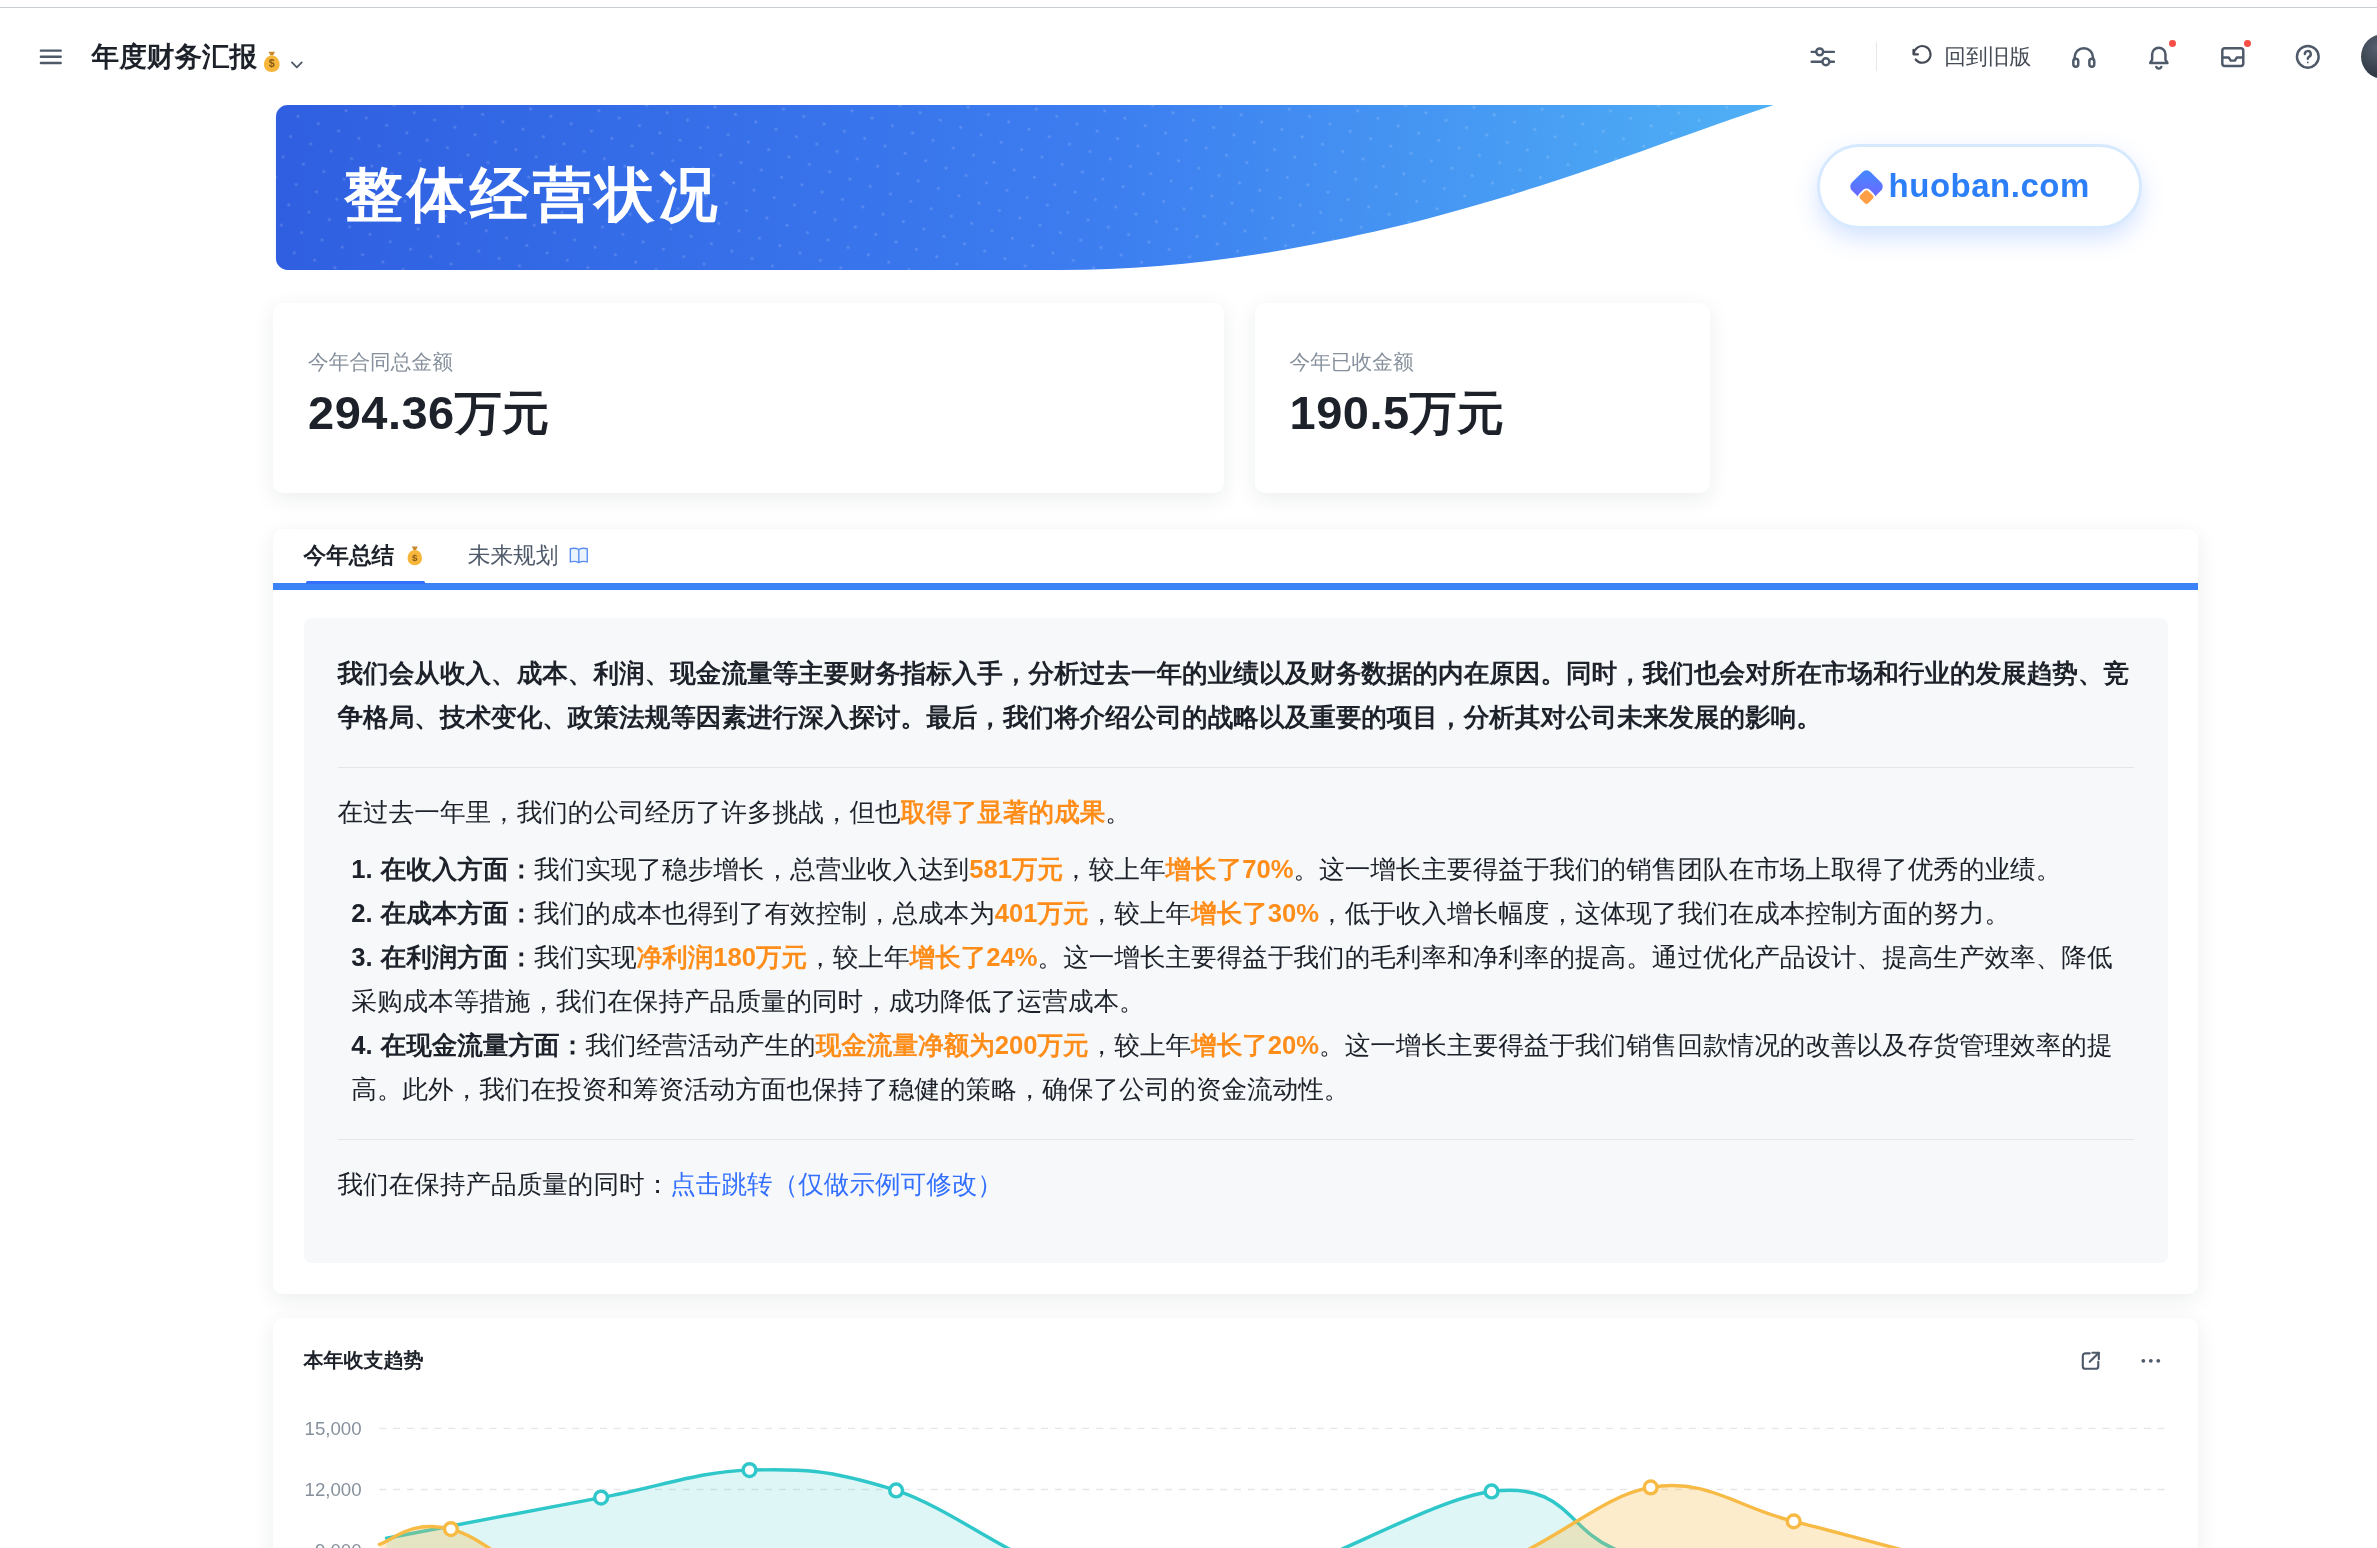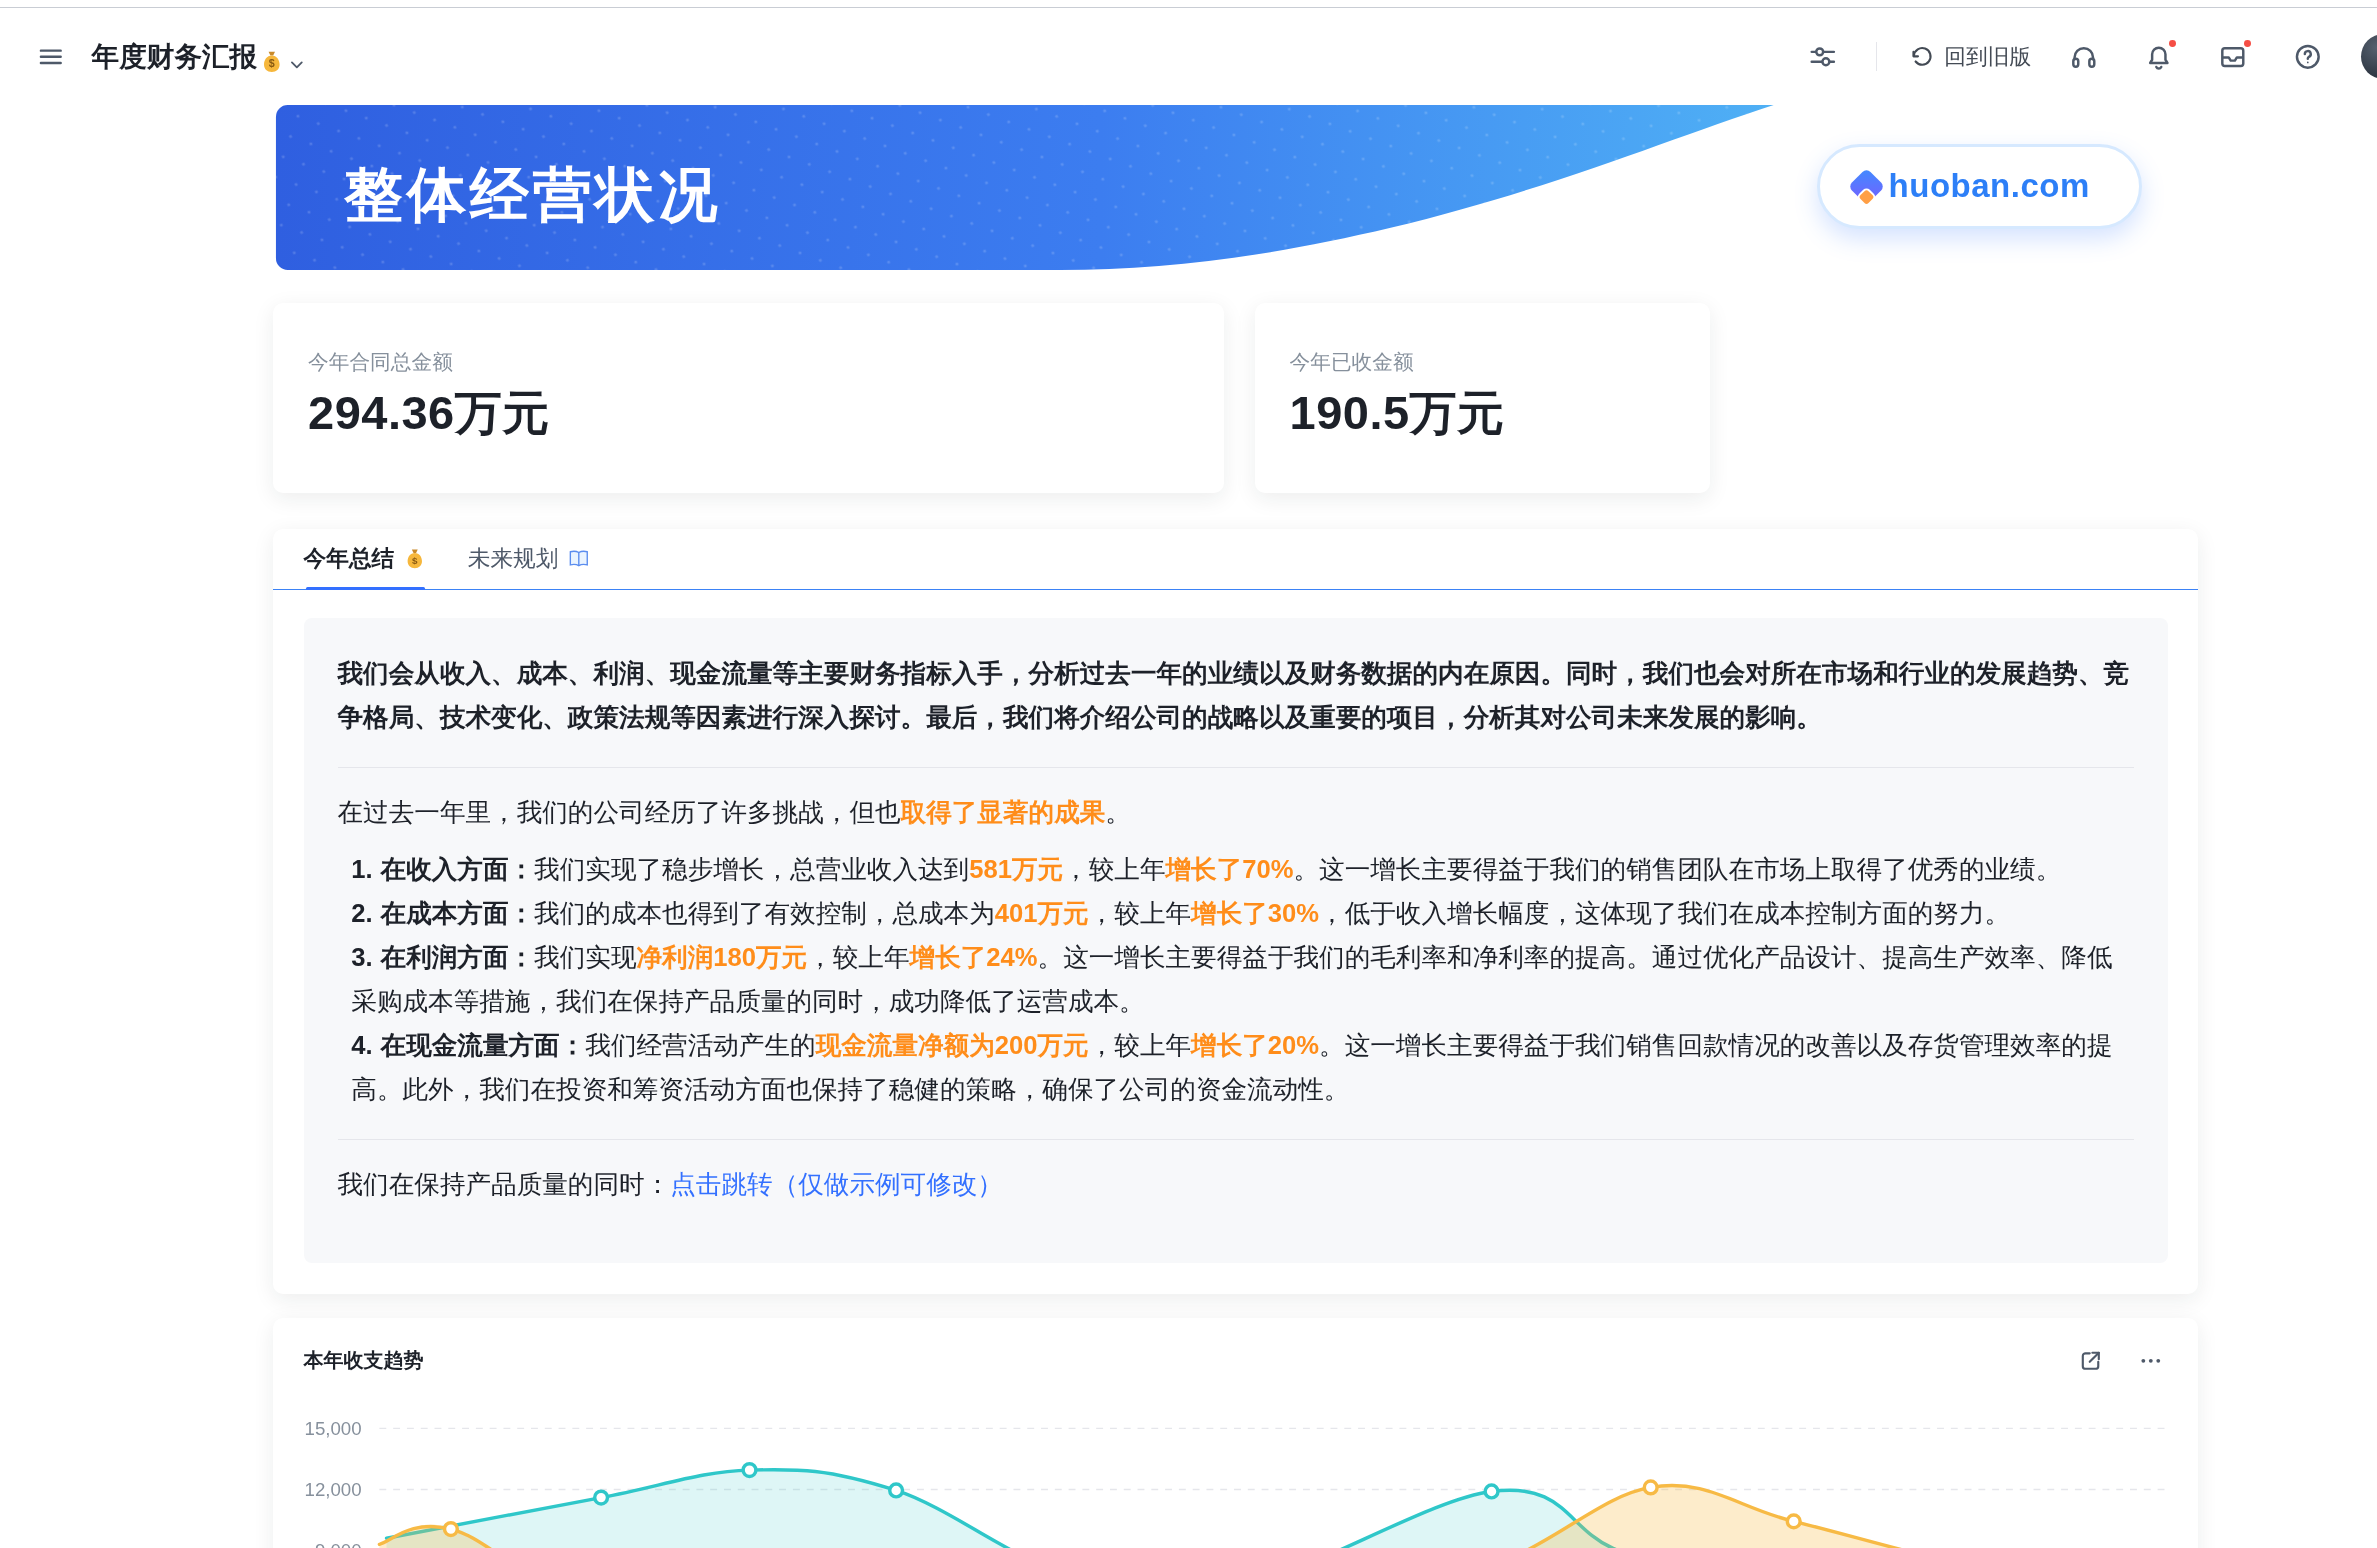--- a/index.html
+++ b/index.html
@@ -7,21 +7,21 @@
     font-family:"Liberation Sans","DejaVu Sans",sans-serif;color:#1d2129}
   .topline{height:7.9px;border-bottom:1px solid #c9cdd4}
   
   .nav{height:97px;display:flex;align-items:center;padding-left:29.6px}
   .icon-btn{background:none;border:none;width:43px;height:43px;display:inline-flex;
     align-items:center;justify-content:center;position:relative;cursor:pointer;padding:0}
   .nav-title-wrap{display:flex;align-items:flex-end;gap:2px;margin-left:19px;cursor:pointer}
   .nav-title{font-size:27.6px;font-weight:bold;color:#1d2129}
   .nav-right{margin-left:auto;display:flex;align-items:center;gap:31.5px}
   .v-div{width:1px;height:29.6px;background:#e5e6eb}
-  .old-ver{display:flex;align-items:center;gap:10px;background:none;border:none;
+  .old-ver{display:flex;gap:10px;background:none;border:none;
     font-size:21.7px;color:#434a54;cursor:pointer;white-space:nowrap}
   .dot{position:absolute;top:3px;right:2px;width:10.8px;height:10.8px;background:#f54e45;
     border-radius:50%;border:2px solid #fff}
   .avatar{flex:none;width:45px;height:45px;border-radius:50%;margin-right:-27.6px;
     background:radial-gradient(circle at 35% 30%,#55606e,#1c232e);cursor:pointer}
   
   .content{margin:0 180px 0 273px;width:1925px}
   .banner{position:relative;height:165px}
   .banner-shape{position:absolute;left:0;top:0}
   .banner-title{position:absolute;left:71px;top:51px;font-size:59px;font-weight:bold;
@@ -34,21 +34,21 @@
   
   .stats{display:flex;margin-top:33px}
   .stat-card{height:190px;padding:45px 35px 0}
   .stat-card.w1{width:951px;margin-right:30.5px}
   .stat-card.w2{width:455px;margin-right:31.5px}
   .stat-card.w3{width:457px}
   .stat-label{font-size:20.7px;color:#86909c}
   .stat-value{margin-top:6px;font-size:47px;font-weight:bold;color:#1d2129;letter-spacing:0.5px}
   
   .tab-card{margin-top:36px;height:765px}
-  .tab-row{height:61px;display:flex;align-items:center;padding:0 30.5px;border-bottom:1px solid #3b82f6}
+  .tab-row{height:61px;display:flex;align-items:center;padding:0 30.5px;border-bottom:7px solid #3b82f6}
   .tab{display:flex;align-items:center;gap:8.9px;height:100%;position:relative;margin-right:41px;
     cursor:pointer;font-size:22.7px;color:#4e5969;background:none;border:none}
   .tab.active{color:#1d2129;font-weight:bold}
   .tab.active::after{content:"";position:absolute;left:2px;right:2px;bottom:-1px;height:3px;
     background:#3370ff;border-radius:2px}
   .summary-box{margin:28.6px 30.5px 0;height:645px;background:#f7f8fa;border-radius:7.9px;
     padding:33px 34px;font-size:25.6px;line-height:44px;color:#1d2129;overflow:hidden}
   .intro{font-weight:bold}
   .s-hr{border:none;border-top:1px solid #e5e6eb;margin:27.6px 0 21.7px}
   .s-list{padding-left:13.8px;margin-top:12.8px}

